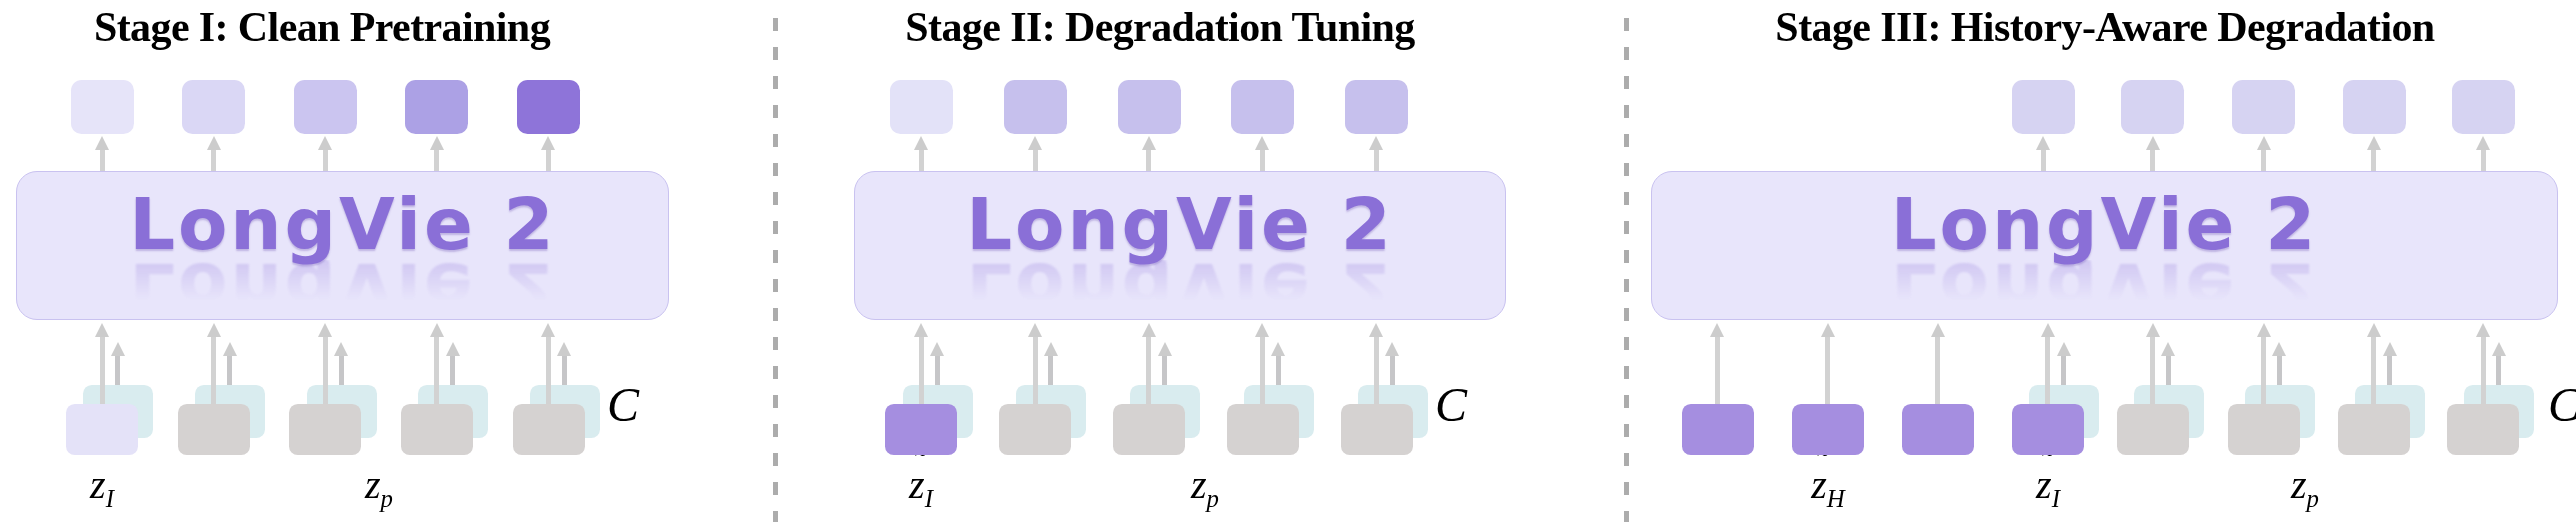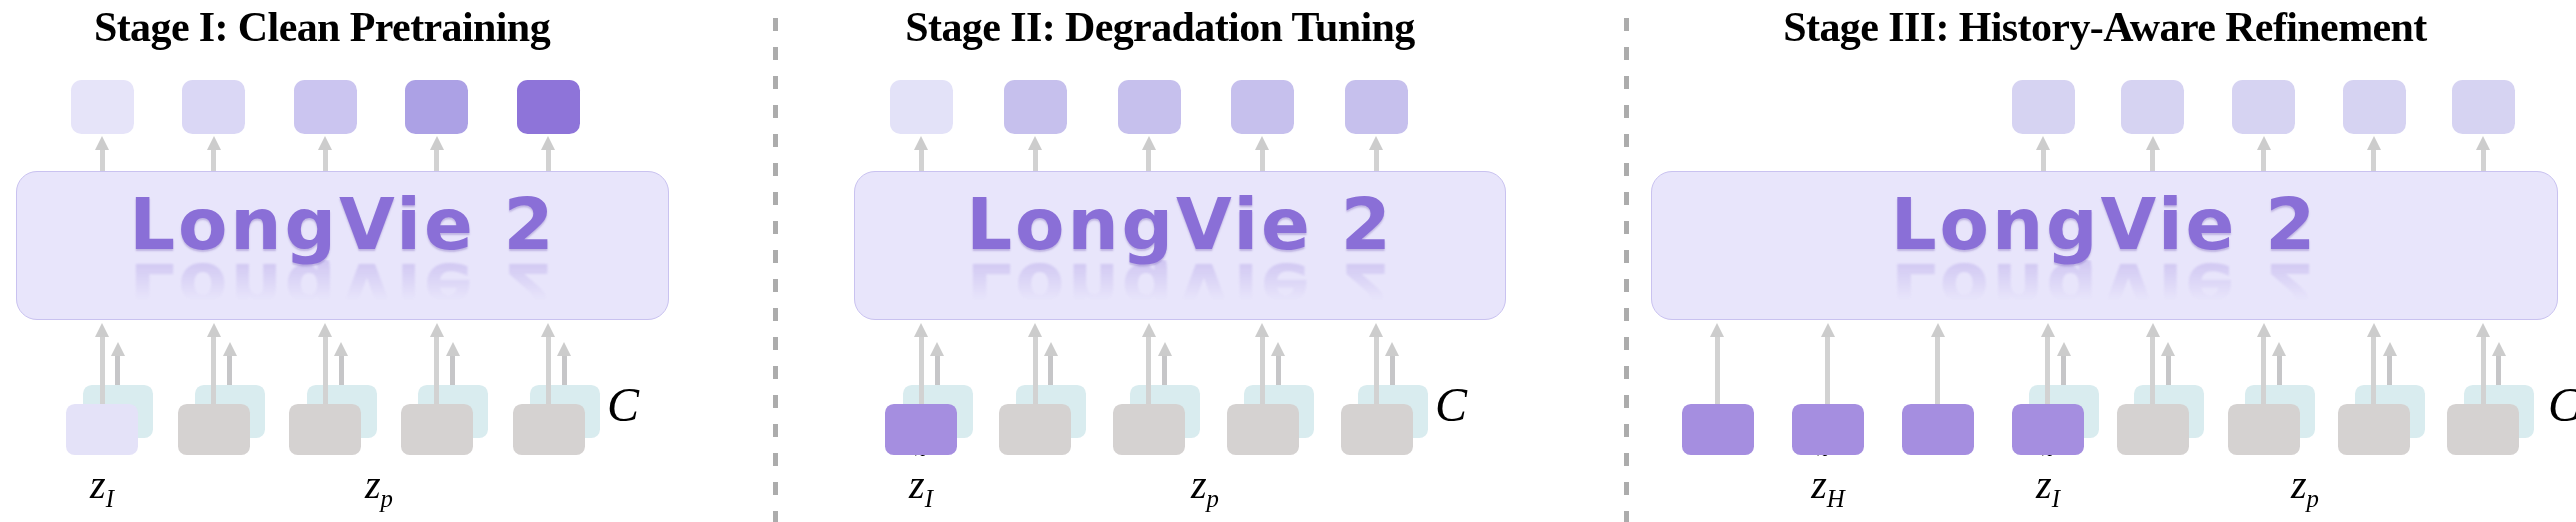--- a/index.html
+++ b/index.html
@@ -100,21 +100,21 @@
 </head>
 <body>
 
 <div class="canvas">
 
   <div class="divider d1" style="--divcol: #ACACAC;"></div>
   <div class="divider d2" style="--divcol: #ACACAC;"></div>
 
   <h2 class="title t2" style="color: rgb(0, 0, 0);">Stage II: Degradation Tuning</h2>
   <h2 class="title t1" style="color: rgb(0, 0, 0);">Stage I: Clean Pretraining</h2>
-  <h2 class="title t3" style="color: rgb(0, 0, 0);">Stage III: History-Aware Refinement</h2>
+  <h2 class="title t3" style="color: rgb(0, 0, 0);">Stage III: History-Aware Degradation</h2>
 
   <div class="model-box b1" style="background: rgb(232, 229, 251); border: 1.8px solid rgb(201, 194, 240);">
     <div class="model-text" style="color: rgb(138, 111, 215);">LongVie 2</div>
     <div class="model-reflection" style="color: rgb(138, 111, 215);">LongVie 2</div>
   </div>
   <div class="model-box b2" style="background: rgb(232, 229, 251); border: 1.8px solid rgb(201, 194, 240);">
     <div class="model-text" style="color: rgb(138, 111, 215);">LongVie 2</div>
     <div class="model-reflection" style="color: rgb(138, 111, 215);">LongVie 2</div>
   </div>
   <div class="model-box b3" style="background: rgb(232, 229, 251); border: 1.8px solid rgb(201, 194, 240);">

